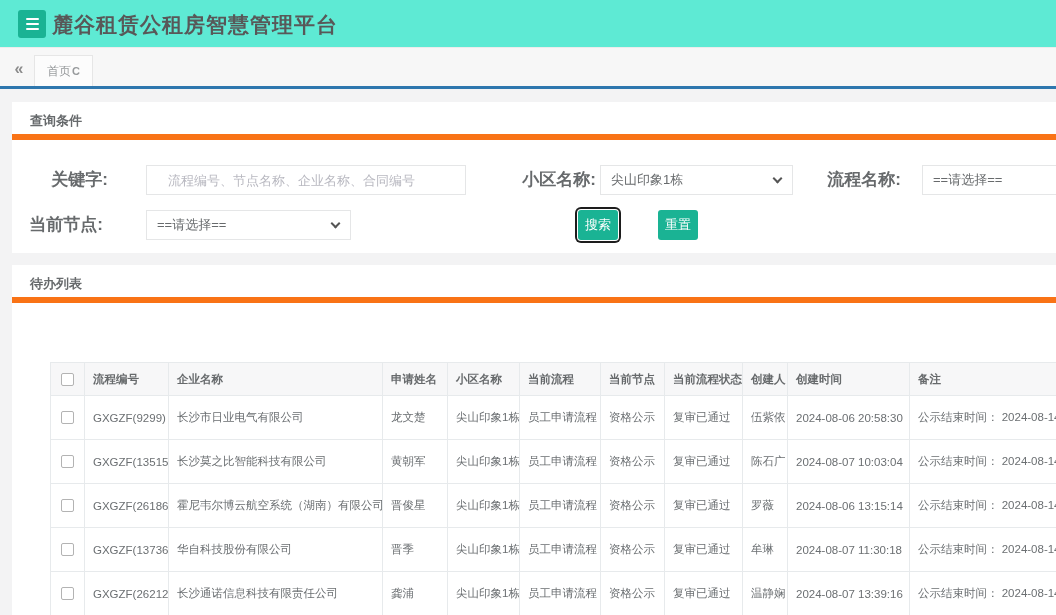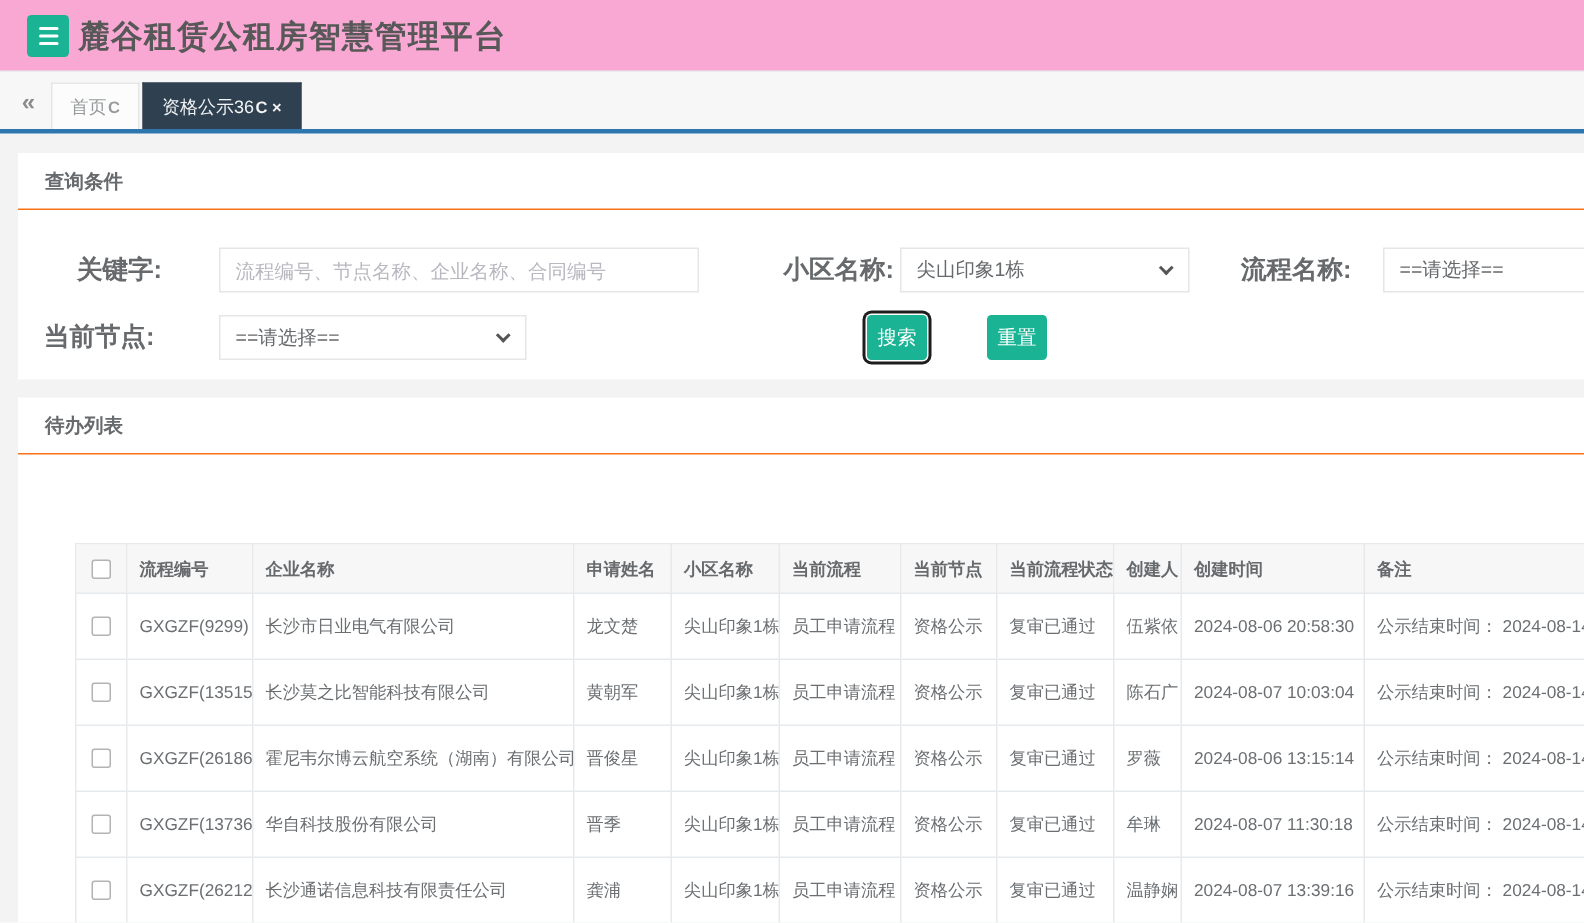--- a/index.html
+++ b/index.html
@@ -6,21 +6,21 @@
   html,body { width:1056px; height:615px; overflow:hidden; }
   body {
     position:relative;
     background:#f3f3f4;
     font-family:"Liberation Sans","DejaVu Sans",sans-serif;
     color:#676a6c;
   }
 
   
   .app-header { position:absolute; left:0; top:0; width:1056px; height:48px;
-    background:#f9a8d4; border-bottom:1px solid #ececec; }
+    background:#5eead4; border-bottom:1px solid #ececec; }
   .menu-btn { position:absolute; left:18px; top:10px; width:28px; height:28px;
     background:#1ab394; border:none; border-radius:3px; cursor:pointer;
     display:flex; flex-direction:column; justify-content:center; align-items:center; gap:3px; }
   .menu-btn i { display:block; width:13px; height:2px; background:#fff; border-radius:1px; }
   .app-title { position:absolute; left:52px; top:0; height:48px; line-height:50px;
     font-size:21px; font-weight:bold; color:#585858; letter-spacing:1px; }
 
   
   .tabbar { position:absolute; left:0; top:48px; width:1056px; height:41px;
     background:#f7f7f7; border-bottom:3px solid #2e77ae;
@@ -32,30 +32,30 @@
   .tab { height:31px; line-height:30px; padding:0 12px; font-size:12px; margin-right:2px;
     background:#fcfcfc; border:1px solid #e6e6e6; border-bottom:none; color:#979a9c;
     cursor:pointer; white-space:nowrap; }
   .tab .ref { font-weight:bold; font-size:11px; margin-left:1px; }
   .tab .cls { font-weight:bold; font-size:11px; margin-left:3px; }
   .tab.active { background:#2f4050; border-color:#2f4050; color:#f2f4f6; }
 
   
   .panel { position:absolute; background:#fff; overflow:hidden; }
   .panel-title { height:38px; line-height:38px; padding-left:18px; font-size:13px;
-    font-weight:bold; color:#676a6c; border-bottom:1px solid #f97316; }
+    font-weight:bold; color:#676a6c; border-bottom:6px solid #f97316; }
   #panel-query { left:12px; top:102px; width:1044px; height:151px; }
   #panel-todo  { left:12px; top:265px; width:1044px; height:350px; }
 
   
   .f-label { position:absolute; width:80px; height:30px; line-height:30px;
     text-align:right; font-size:17px; font-weight:bold; color:#676a6c; white-space:nowrap; }
   .f-input, .f-select { position:absolute; height:30px; background:#fff;
     border:1px solid #e5e6e7; font-size:13px; color:#676a6c; }
-  .f-input { padding:0 10px; outline:none; }
+  .f-input { padding:0 21px; outline:none; }
   .f-input::placeholder { color:#b8b8c0; }
   .f-select { line-height:28px; padding:0 24px 0 10px; cursor:pointer; white-space:nowrap; }
   .f-select .chev { position:absolute; right:11px; top:9px; width:7px; height:7px;
     border-right:2px solid #555; border-bottom:2px solid #555; transform:rotate(45deg); }
   .btn { position:absolute; width:40px; height:30px; background:#1ab394; color:#fff;
     border:none; border-radius:3px; font-size:13px; cursor:pointer;
     font-family:"Liberation Sans","DejaVu Sans",sans-serif; }
   .btn.focused { box-shadow:0 0 0 1px #ffffff, 0 0 0 3px #1d1d1d; }
 
   #lbl-keyword  { left:16px;  top:63px; }
@@ -95,23 +95,20 @@
       <i></i>
   </button>
   <div class="app-title">麓谷租赁公租房智慧管理平台</div>
 </div>
 
 <div class="tabbar">
   <button class="collapse-btn">«</button>
   <div class="tabs">
     <div class="tab">
       <span>首页</span><span class="ref">C</span>
-    </div>
-    <div class="tab active">
-      <span>资格公示36</span><span class="ref">C</span><span class="cls">×</span>
     </div>
   </div>
 </div>
 
 <div class="panel" id="panel-query">
   <div class="panel-title">查询条件</div>
 
   <div class="f-label" id="lbl-keyword">关键字:</div>
   <input class="f-input" id="inp-keyword" type="text" placeholder="流程编号、节点名称、企业名称、合同编号" style="">
 

